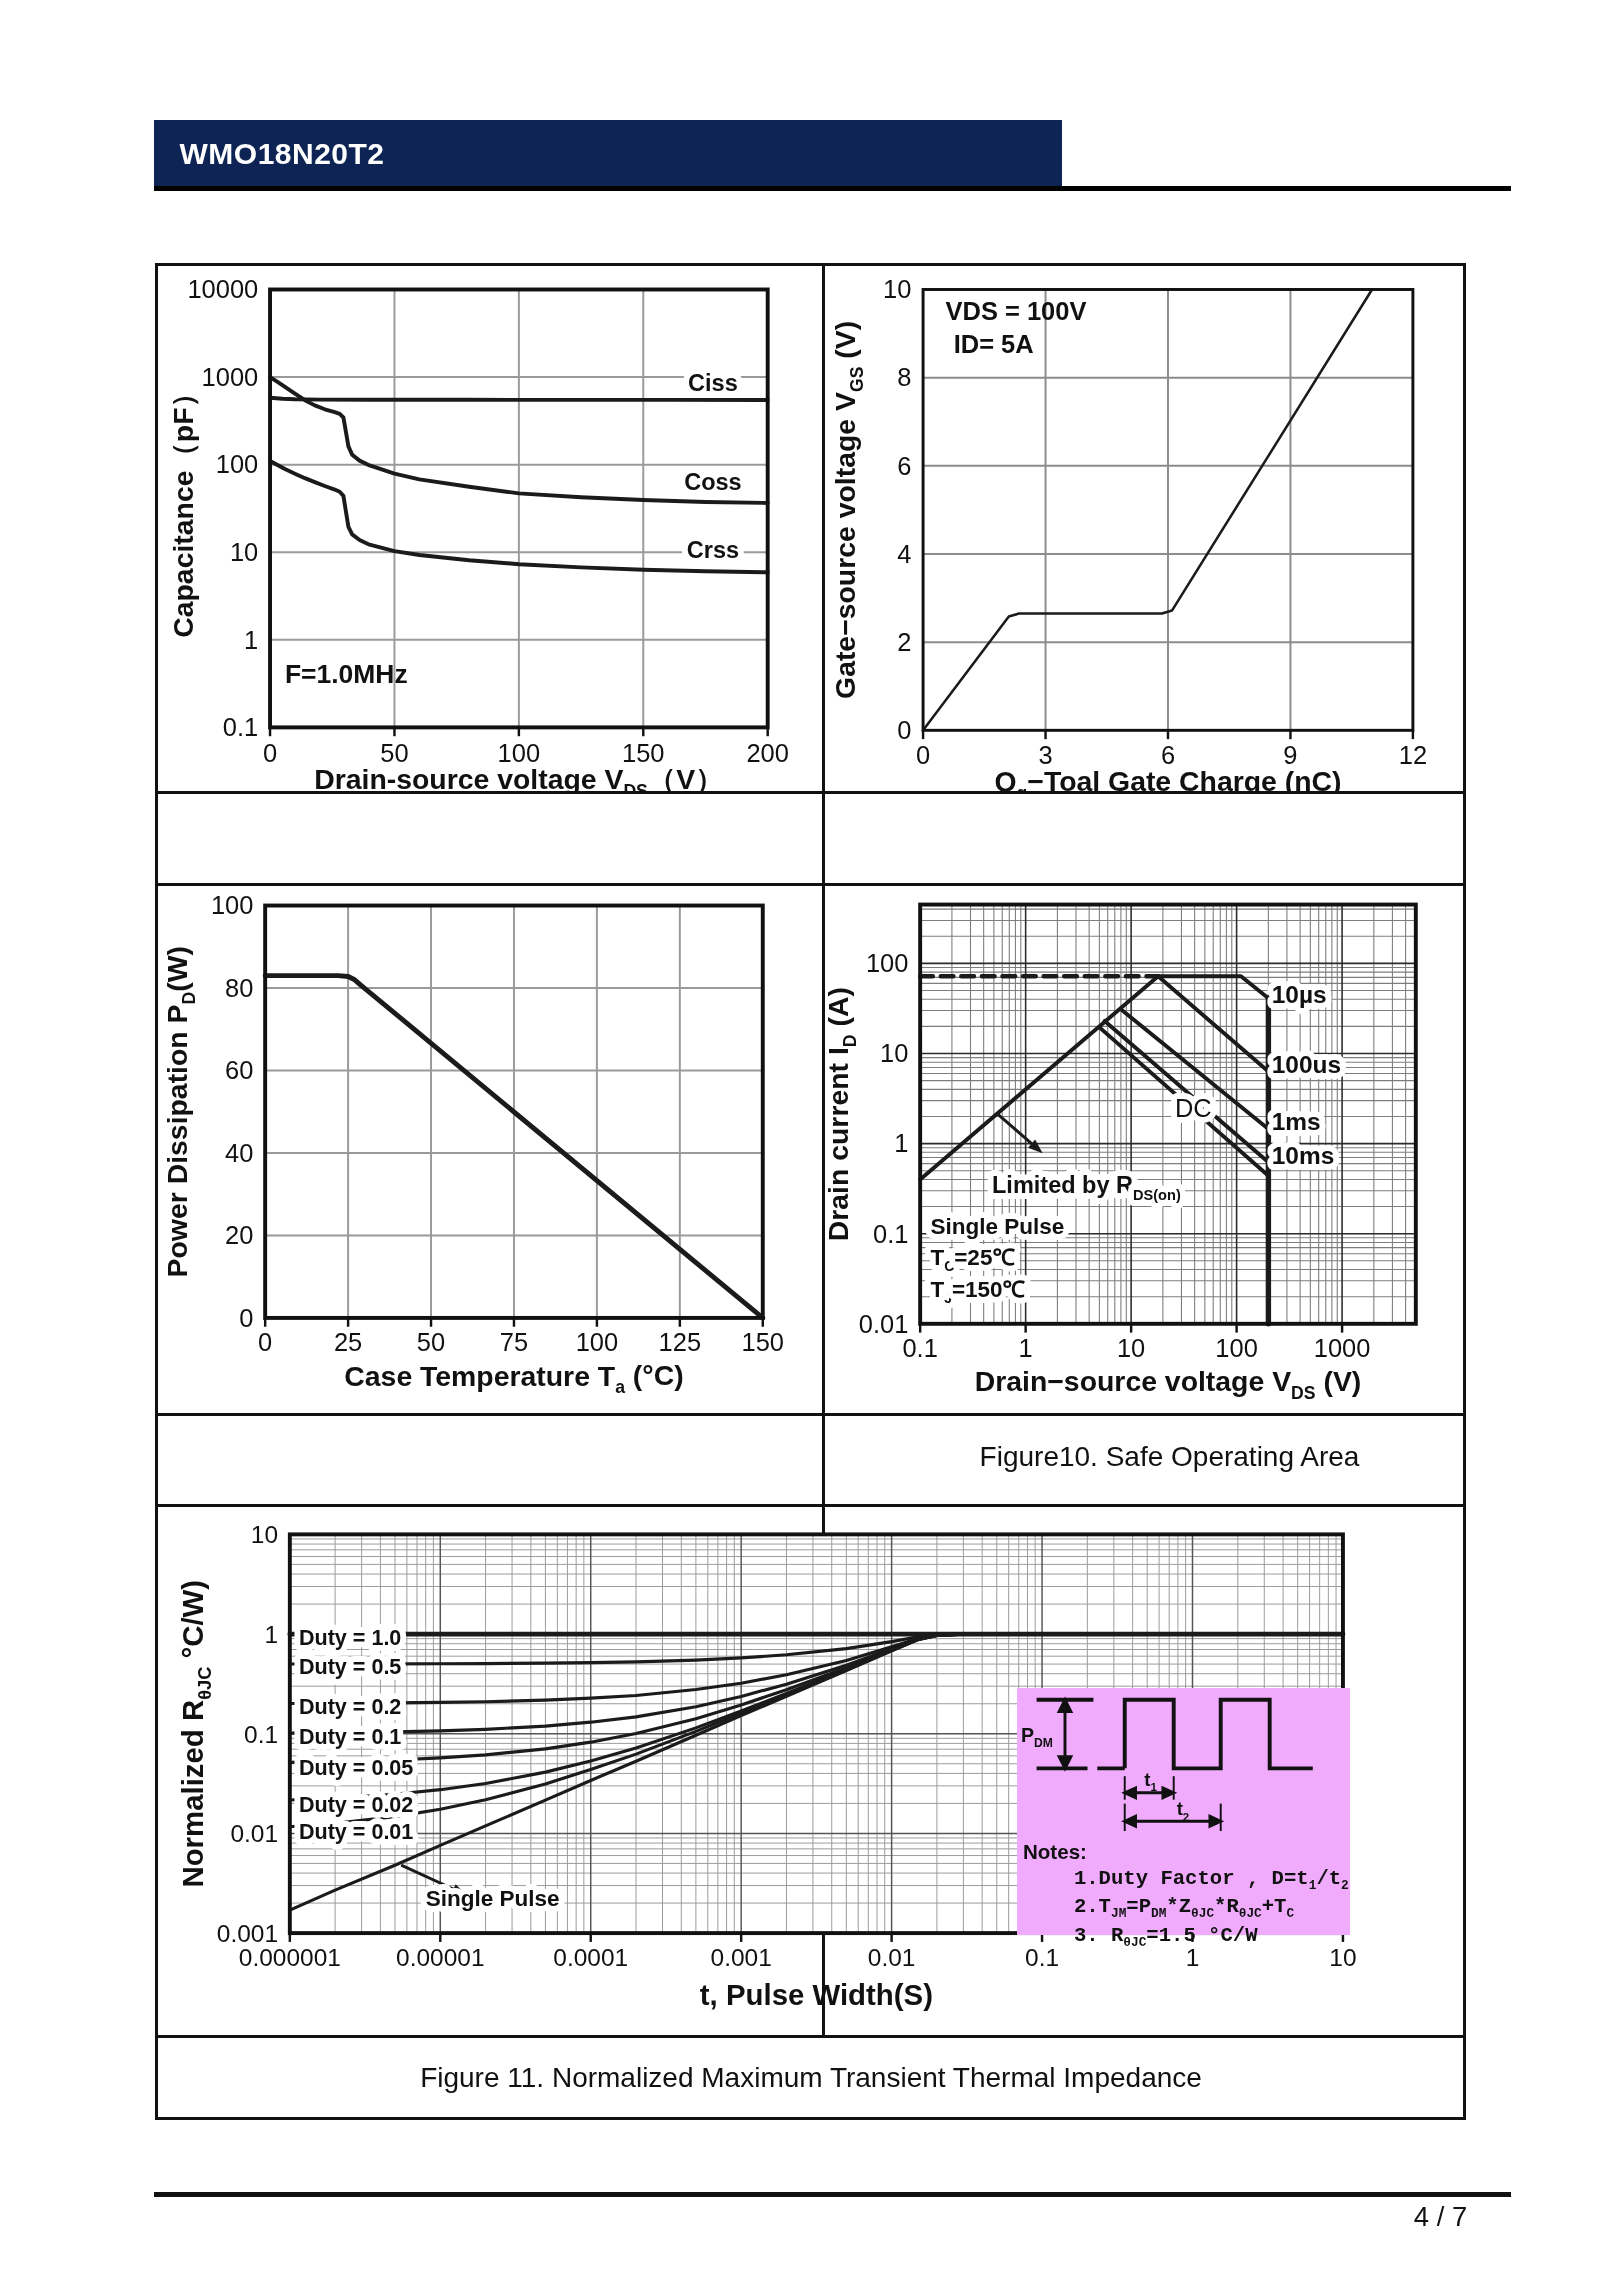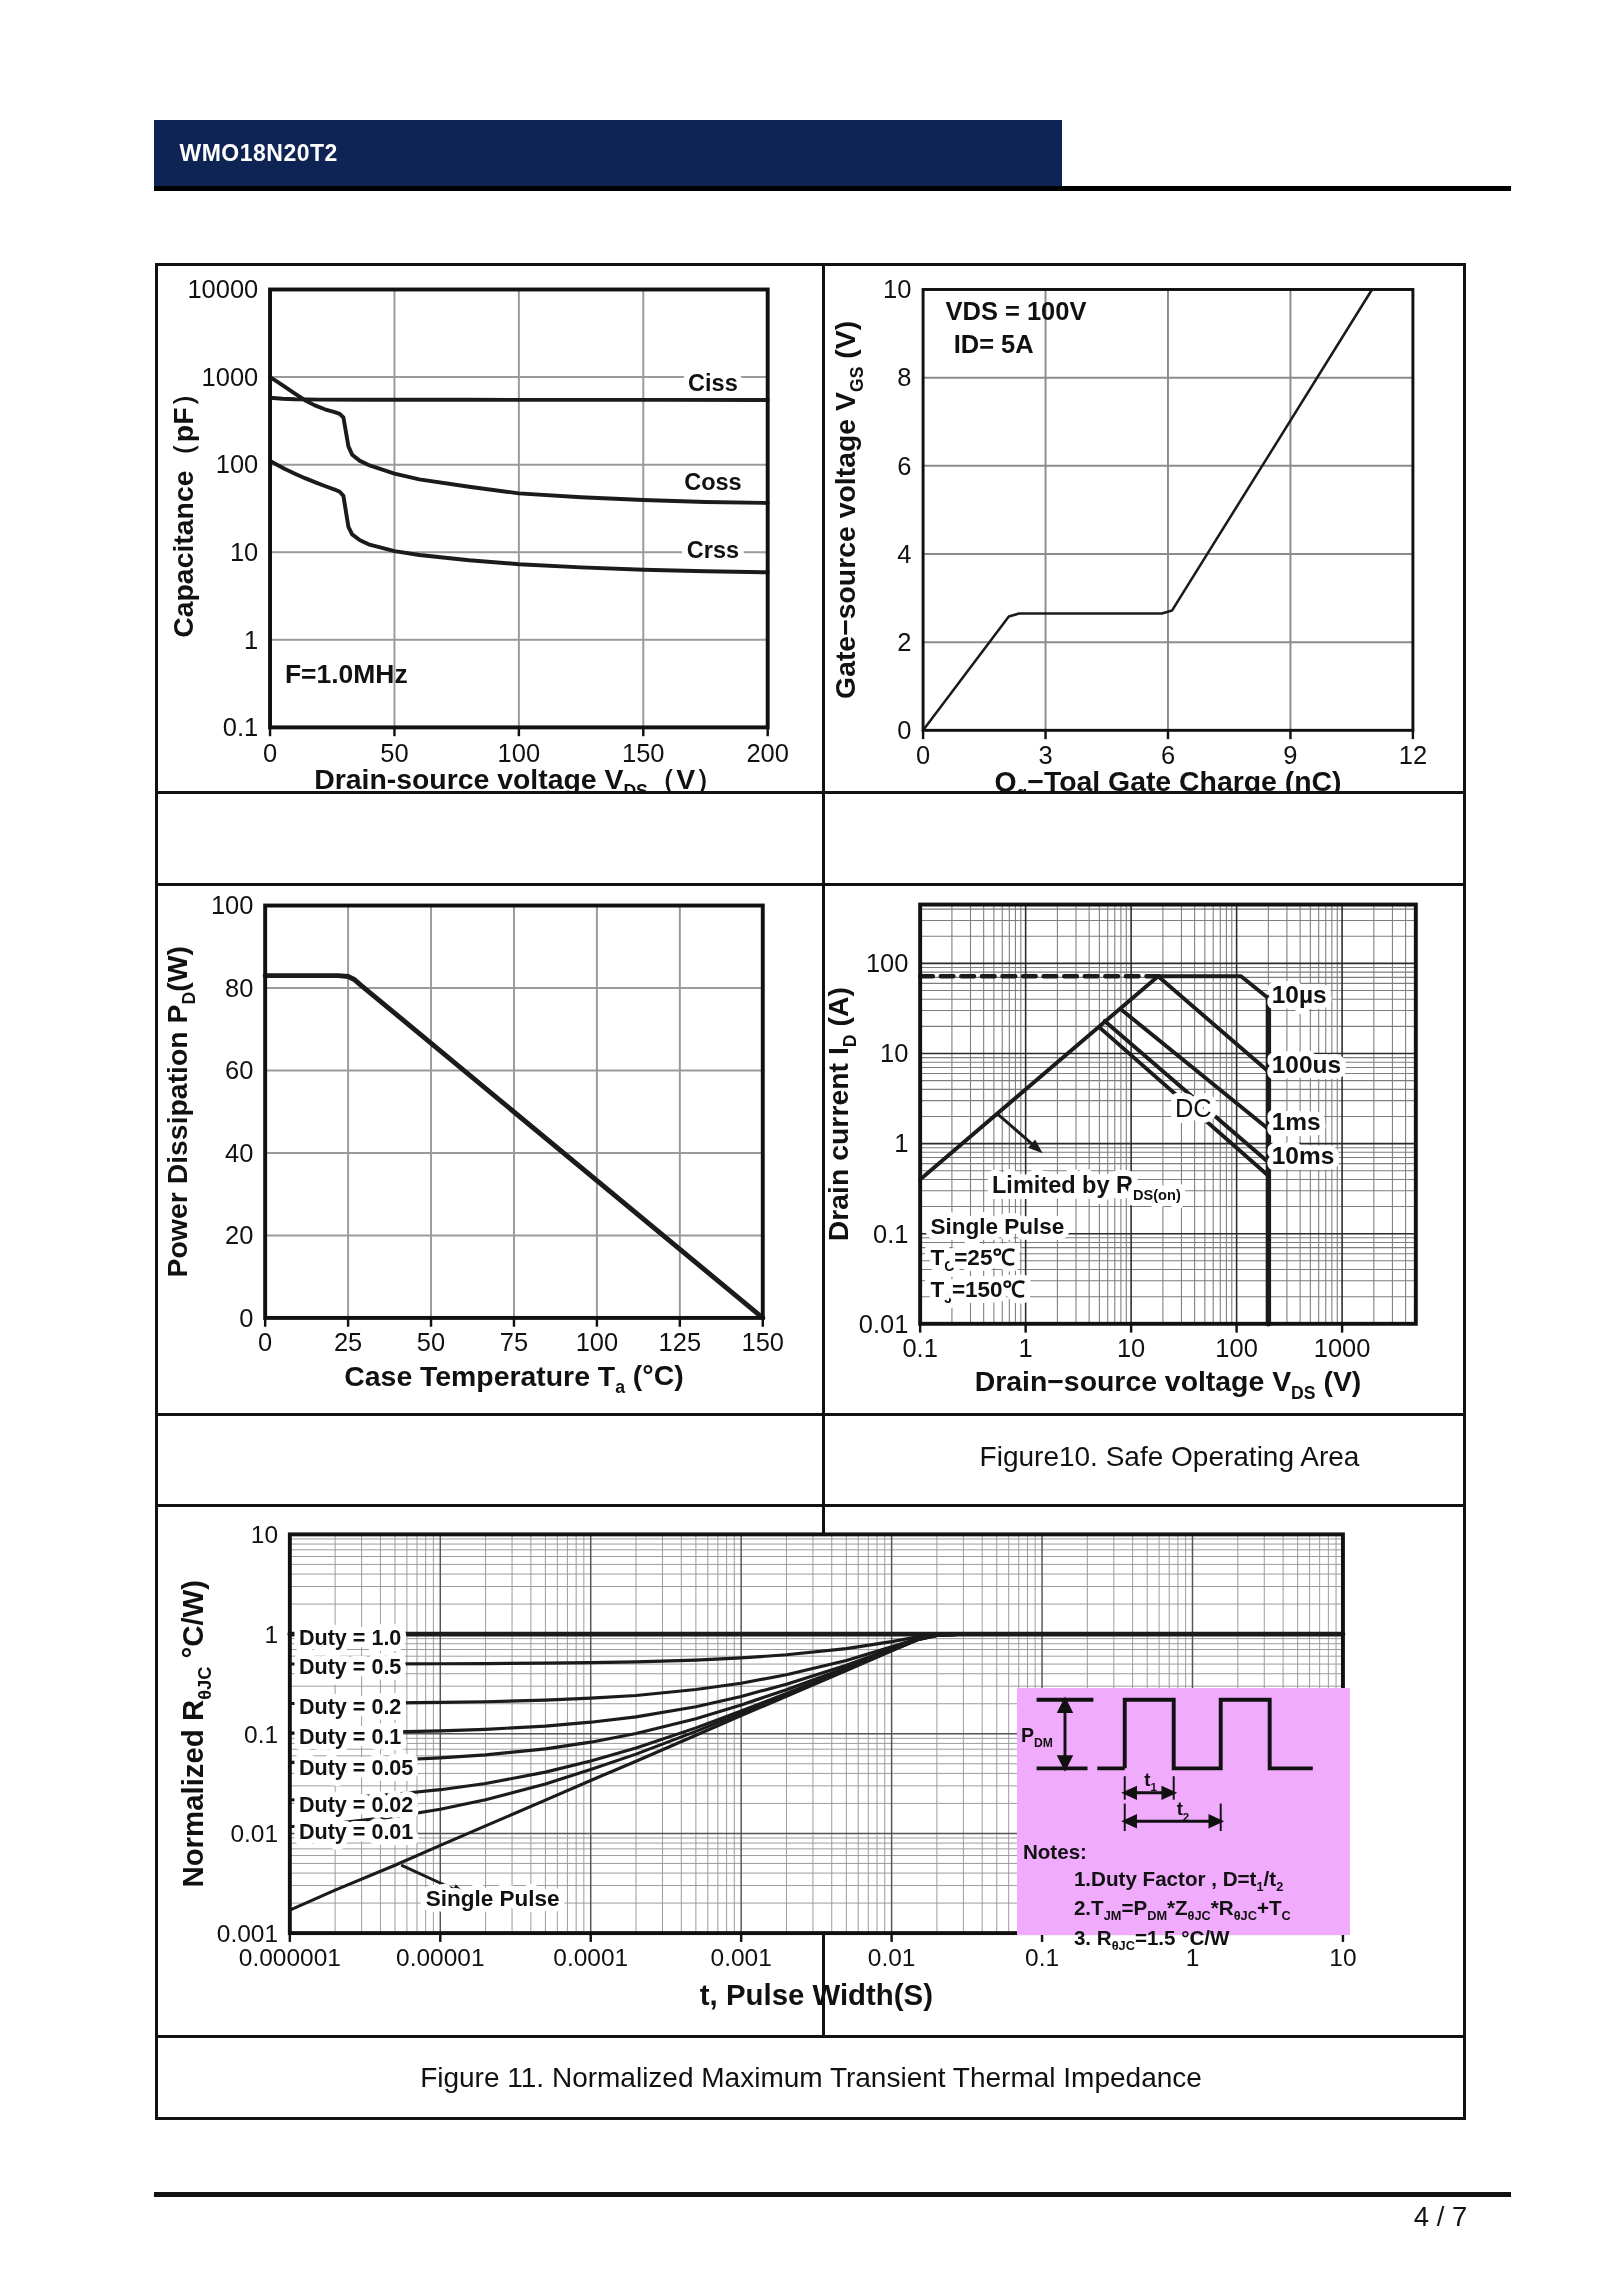--- a/index.html
+++ b/index.html
@@ -1,31 +1,31 @@
 <!DOCTYPE html>
 <html><head>
 <meta charset="utf-8">
 <style>
   html,body{margin:0;padding:0;background:#e8e8e8;}
   .page{position:relative;width:1621px;height:2293px;background:#ffffff;margin:0 auto;
         font-family:"Liberation Sans", sans-serif;color:#111;overflow:hidden;}
   .abs{position:absolute;}
   .header-bar{left:154px;top:120px;width:908px;height:67px;background:#0e2454;
               display:flex;align-items:center;}
-  .header-title{color:#fff;font-size:23px;font-weight:bold;padding-left:25.5px;letter-spacing:0.5px;text-align:center;}
+  .header-title{color:#fff;font-size:30px;font-weight:bold;padding-left:25.5px;letter-spacing:0.5px;text-align:center;}
   .header-underline{left:154px;top:186px;width:1357px;height:4.9px;background:#000;}
   .sheet{left:155px;top:263px;width:1311px;height:1857px;border:3.9px solid #111;box-sizing:border-box;}
   .hline{position:absolute;left:0;width:100%;height:2.9px;background:#111;}
   .vline{position:absolute;top:0;width:2.9px;background:#111;}
   .caption{display:flex;align-items:center;justify-content:center;font-size:28px;color:#111;}
   svg text{font-family:"Liberation Sans", sans-serif;fill:#111;}
   sub{font-size:.62em;}
   .inset{left:1017px;top:1688px;width:333px;height:247px;background:#f0abfc;z-index:5;}
   .notes{font-size:20.6px;font-weight:bold;line-height:1.3;padding-left:5.9px;}
-  .notes .nline{padding-left:51px;}
+  .notes .nline{padding-left:51px;font-family:Liberation Mono, monospace;}
   .footer-rule{left:154px;top:2192px;width:1357px;height:4.9px;background:#111;}
   .page-number{left:1367px;top:2201px;width:147px;text-align:center;font-size:27.4px;color:#111;}
 </style>
 </head>
 <body>
 
 <div class="page">
 
   <div class="abs header-bar">
     <span class="header-title">WMO18N20T2</span>

